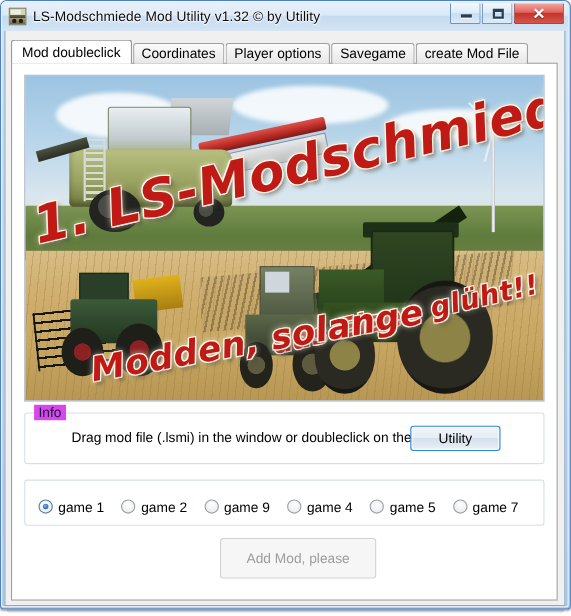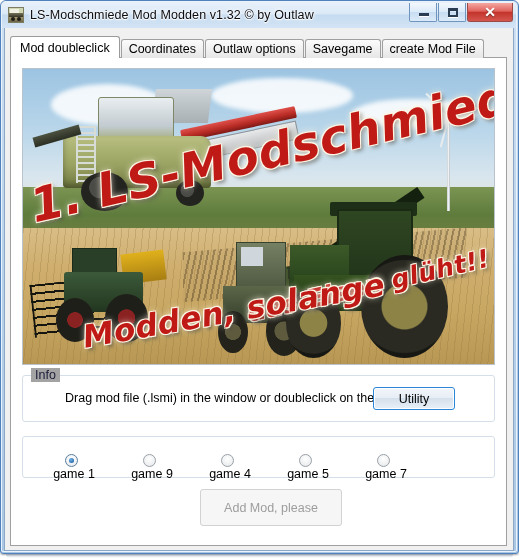--- a/index.html
+++ b/index.html
@@ -491,21 +491,21 @@
     box-sizing: border-box;
     border: 1px solid #d5dfe9;
     border-radius: 3px;
     background: transparent;
   }
   .gb-title {
     position: absolute;
     top: -8px;
     left: 8px;
     padding: 0 4px;
-    background: #a3a3a3;
+    background: #d946ef;
     font-size: 12.5px;
     color: #1b1b3a;
     white-space: nowrap;
   }
   #info-group { left: 11px; top: 317px; width: 473px; height: 47px; }
   #savegame-group { left: 11px; top: 378px; width: 473px; height: 42px; }
 
   .info-text {
     position: absolute;
     left: 42px;
@@ -552,24 +552,23 @@
   .radio-row {
     position: absolute;
     left: 12px;
     top: 17px;
     width: 452px;
     height: 18px;
     display: flex;
   }
   .radio-item {
     display: flex;
-    align-items: center;
+    align-items: flex-start;
     width: 78px;
     cursor: default;
-    flex-direction: column;
   }
   .radio-dot {
     width: 13px;
     height: 13px;
     border-radius: 50%;
     box-sizing: border-box;
     border: 1px solid #9aa0a6;
     background: radial-gradient(circle at 50% 35%, #ffffff 0%, #eceef0 70%, #dfe2e5 100%);
     position: relative;
     flex: 0 0 auto;
@@ -605,21 +604,21 @@
 </head>
 <body>
 
 <div class="window">
 
   <div class="frame-outer"></div>
   <div class="frame-inner-glow"></div>
 
   <div class="titlebar">
     <div class="app-icon"></div>
-    <div class="title-text">LS-Modschmiede Mod Modden v1.32 © by Outlaw</div>
+    <div class="title-text">LS-Modschmiede Mod Utility v1.32 © by Utility</div>
 
     <div class="win-buttons">
       <div class="winbtn min">
         <span class="glyph-min"></span>
       </div>
       <div class="winbtn max">
         <span class="glyph-max"></span>
       </div>
       <div class="winbtn close">
         <span class="glyph-close">✕</span>
@@ -632,21 +631,21 @@
     <div class="tabctl">
 
       <div class="tabstrip">
         <div class="tab active">
           <span>Mod doubleclick</span>
         </div>
         <div class="tab">
           <span>Coordinates</span>
         </div>
         <div class="tab">
-          <span>Outlaw options</span>
+          <span>Player options</span>
         </div>
         <div class="tab">
           <span>Savegame</span>
         </div>
         <div class="tab">
           <span>create Mod File</span>
         </div>
       </div>
 
       <div class="tabpage">
@@ -727,20 +726,24 @@
         </div>
 
         <div class="groupbox" id="savegame-group">
           <div class="radio-row">
             <div class="radio-item checked">
               <span class="radio-dot"></span>
               <span class="radio-label">game 1</span>
             </div>
             <div class="radio-item">
               <span class="radio-dot"></span>
+              <span class="radio-label">game 2</span>
+            </div>
+            <div class="radio-item">
+              <span class="radio-dot"></span>
               <span class="radio-label">game 9</span>
             </div>
             <div class="radio-item">
               <span class="radio-dot"></span>
               <span class="radio-label">game 4</span>
             </div>
             <div class="radio-item">
               <span class="radio-dot"></span>
               <span class="radio-label">game 5</span>
             </div>

